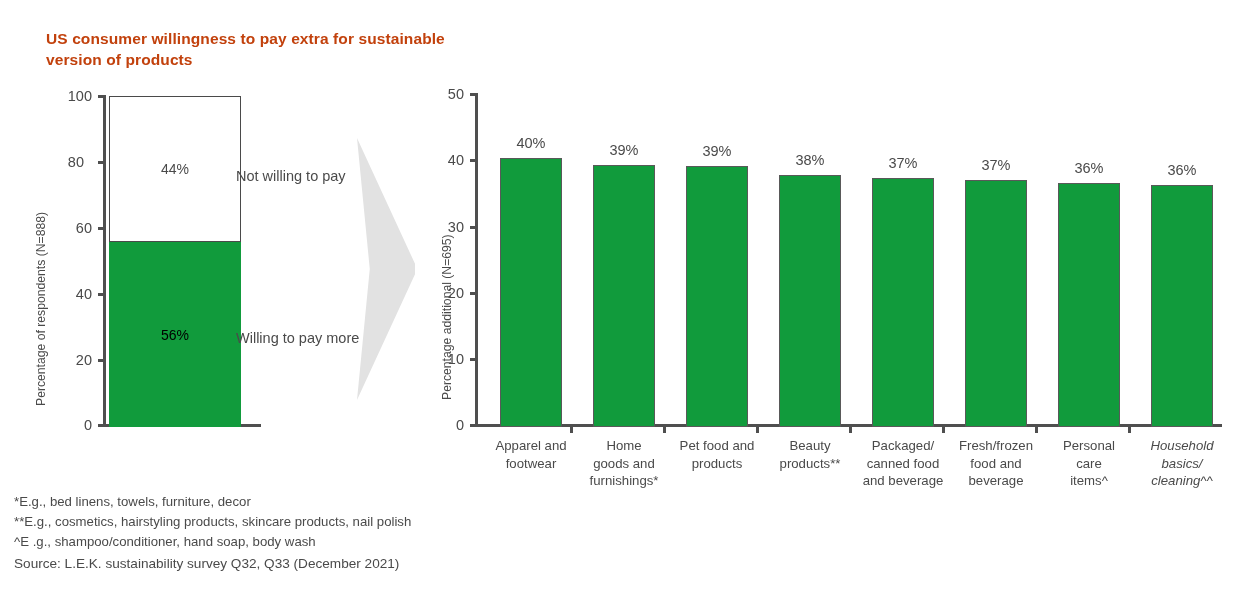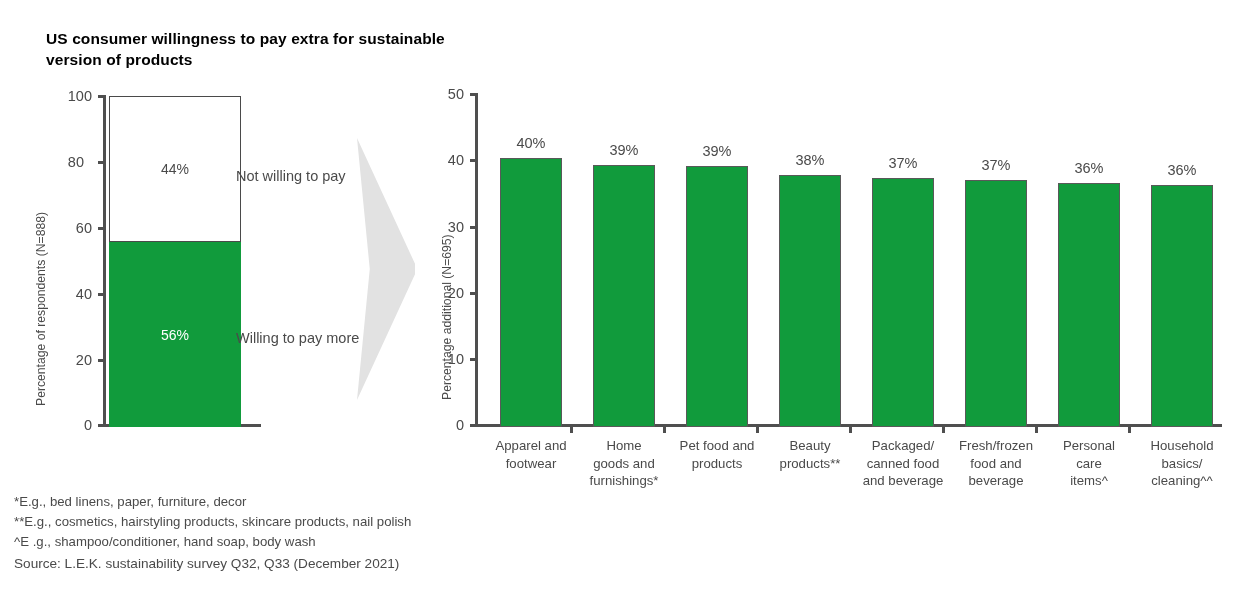--- a/index.html
+++ b/index.html
@@ -18,21 +18,21 @@
 
   
   #chart-title {
     position: absolute;
     left: 46px;
     top: 28px;
     width: 420px;
     font-size: 15.5px;
     font-weight: bold;
     line-height: 1.38;
-    color: #000000;
+    color: #c2410c;
     letter-spacing: 0.1px;
   }
 
   
   .axis-line-v {
     position: absolute;
     width: 3px;
     background: #4f4f4f;
   }
   .axis-line-h {
@@ -89,21 +89,21 @@
     top: 96px;
     height: 146px;
     background: #ffffff;
     color: #4a4a4a;
   }
   #seg-willing {
     top: 242px;
     height: 185px;
     background: #119b3c;
     border-color: #119b3c;
-    color: #ffffff;
+    color: #000000;
   }
   .stack-callout {
     position: absolute;
     font-size: 14.5px;
     color: #4a4a4a;
     white-space: nowrap;
   }
   #callout-not-willing { left: 236px; top: 168px; }
   #callout-willing     { left: 236px; top: 330px; }
 
@@ -303,25 +303,25 @@
   <div class="cat-label" style="left:851px;">
     <div>Packaged/</div>
     <div>canned food</div>
     <div>and beverage</div>
   </div>
   <div class="cat-label" style="left:1037px;">
     <div>Personal</div>
     <div>care</div>
     <div>items^</div>
   </div>
-  <div class="cat-label" style="left:1130px;">
+  <div class="cat-label" style="left:1130px;font-style:italic;">
     <div>Household</div>
     <div>basics/</div>
     <div>cleaning^^</div>
   </div>
 </div>
 
 <div id="footnotes">
-  <div>*E.g., bed linens, paper, furniture, decor</div>
+  <div>*E.g., bed linens, towels, furniture, decor</div>
   <div>**E.g., cosmetics, hairstyling products, skincare products, nail polish</div>
   <div>^E .g., shampoo/conditioner, hand soap, body wash</div>
   <div id="source-line">Source: L.E.K. sustainability survey Q32, Q33 (December 2021)</div>
 </div>
 
 </body></html>

